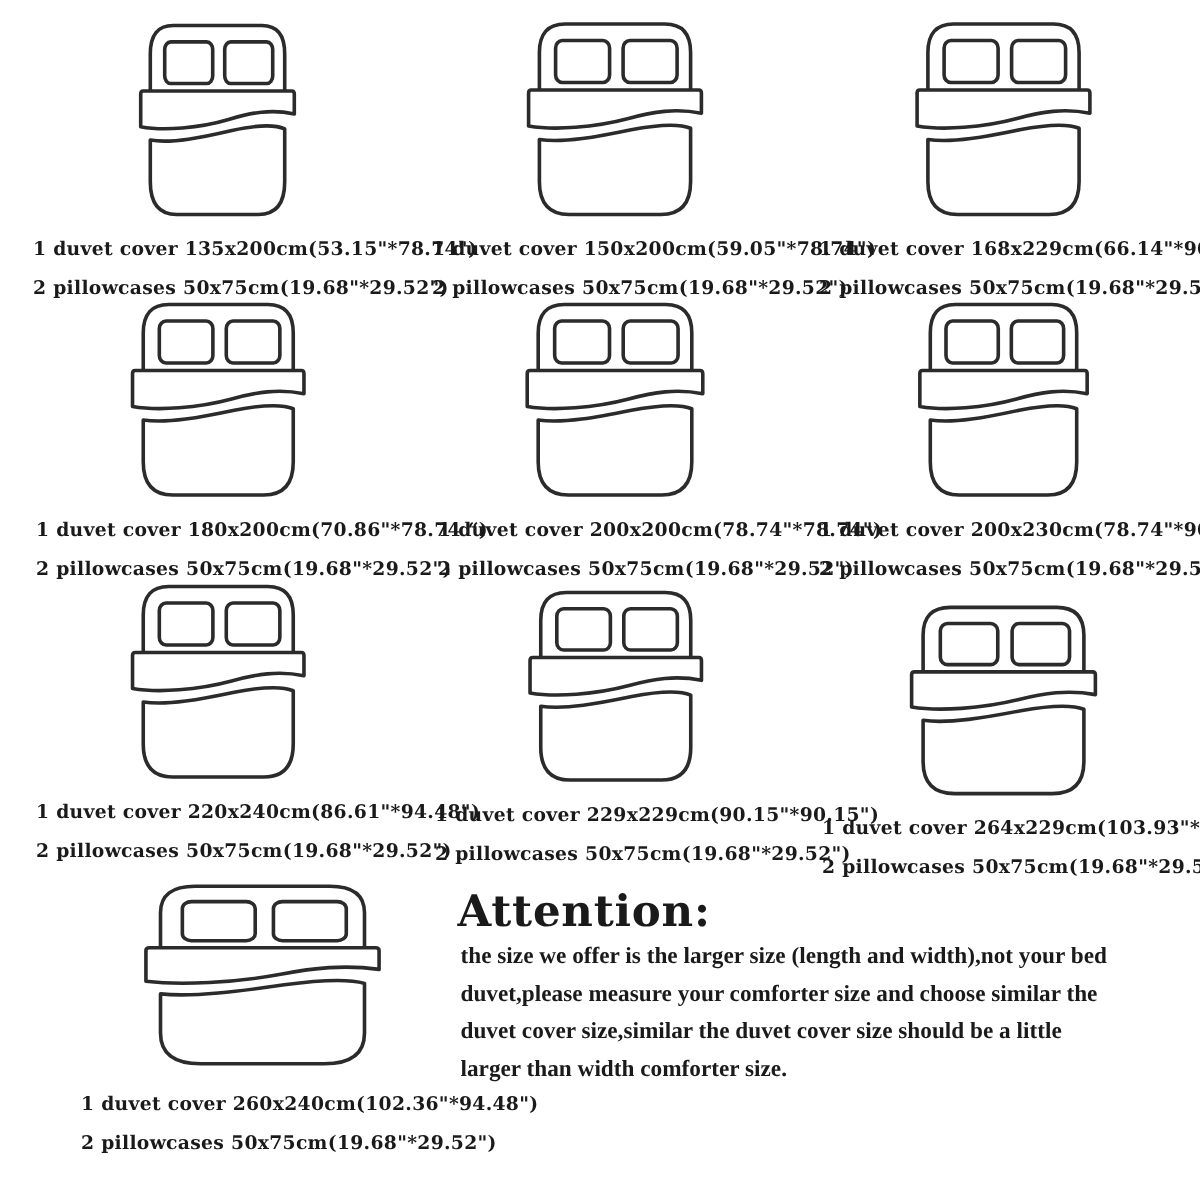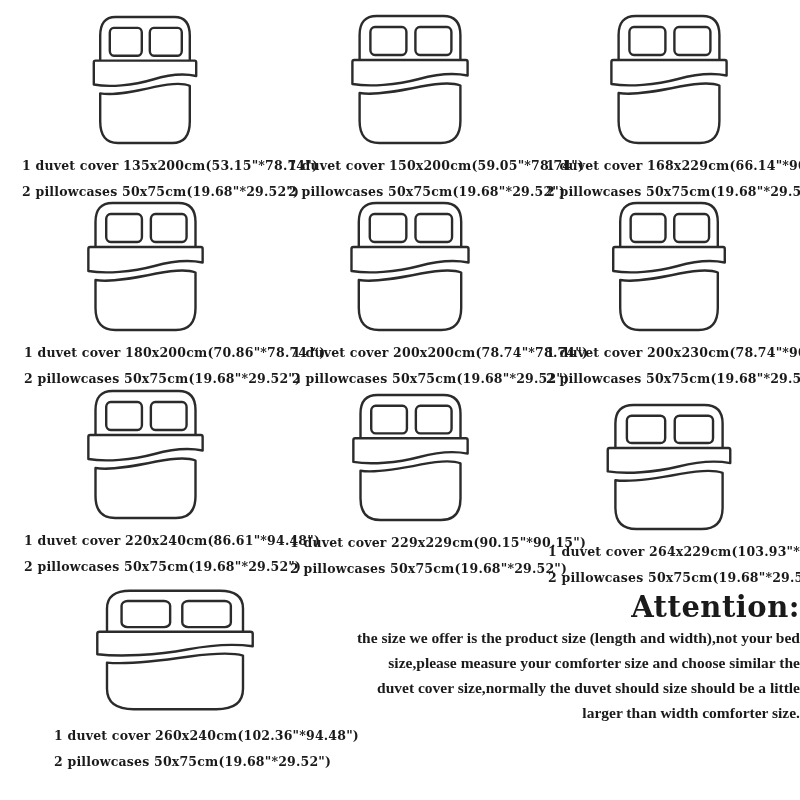--- a/index.html
+++ b/index.html
@@ -24,21 +24,20 @@
     font-weight: bold;
     line-height: 26px;
     white-space: nowrap;
     letter-spacing: 0.2px;
   }
 
   .attention {
     position: absolute;
     left: 305px; top: 589px;
     width: 495px;
-    text-align: right;
   }
   .attention-title {
     font-family: "DejaVu Serif", serif;
     font-size: 29px;
     font-weight: bold;
     line-height: 36px;
     letter-spacing: 0.5px;
   }
   .attention-body {
     font-family: "Liberation Serif", serif;
@@ -224,20 +223,20 @@
       </div>
     <div class="caption" style="padding-left:44px; margin-top:11px;">
       <div>1 duvet cover 260x240cm(102.36"*94.48")</div>
       <div>2 pillowcases 50x75cm(19.68"*29.52")</div>
     </div>
   </div>
 
   <div class="attention">
     <div class="attention-title">Attention:</div>
     <div class="attention-body">
-      <div>the size we offer is the product size (length and width),not your bed</div>
-      <div>size,please measure your comforter size and choose similar the</div>
-      <div>duvet cover size,normally the duvet should size should be a little</div>
+      <div>the size we offer is the larger size (length and width),not your bed</div>
+      <div>duvet,please measure your comforter size and choose similar the</div>
+      <div>duvet cover size,similar the duvet cover size should be a little</div>
       <div>larger than width comforter size.</div>
     </div>
   </div>
 
 </div>
 
 </body></html>

